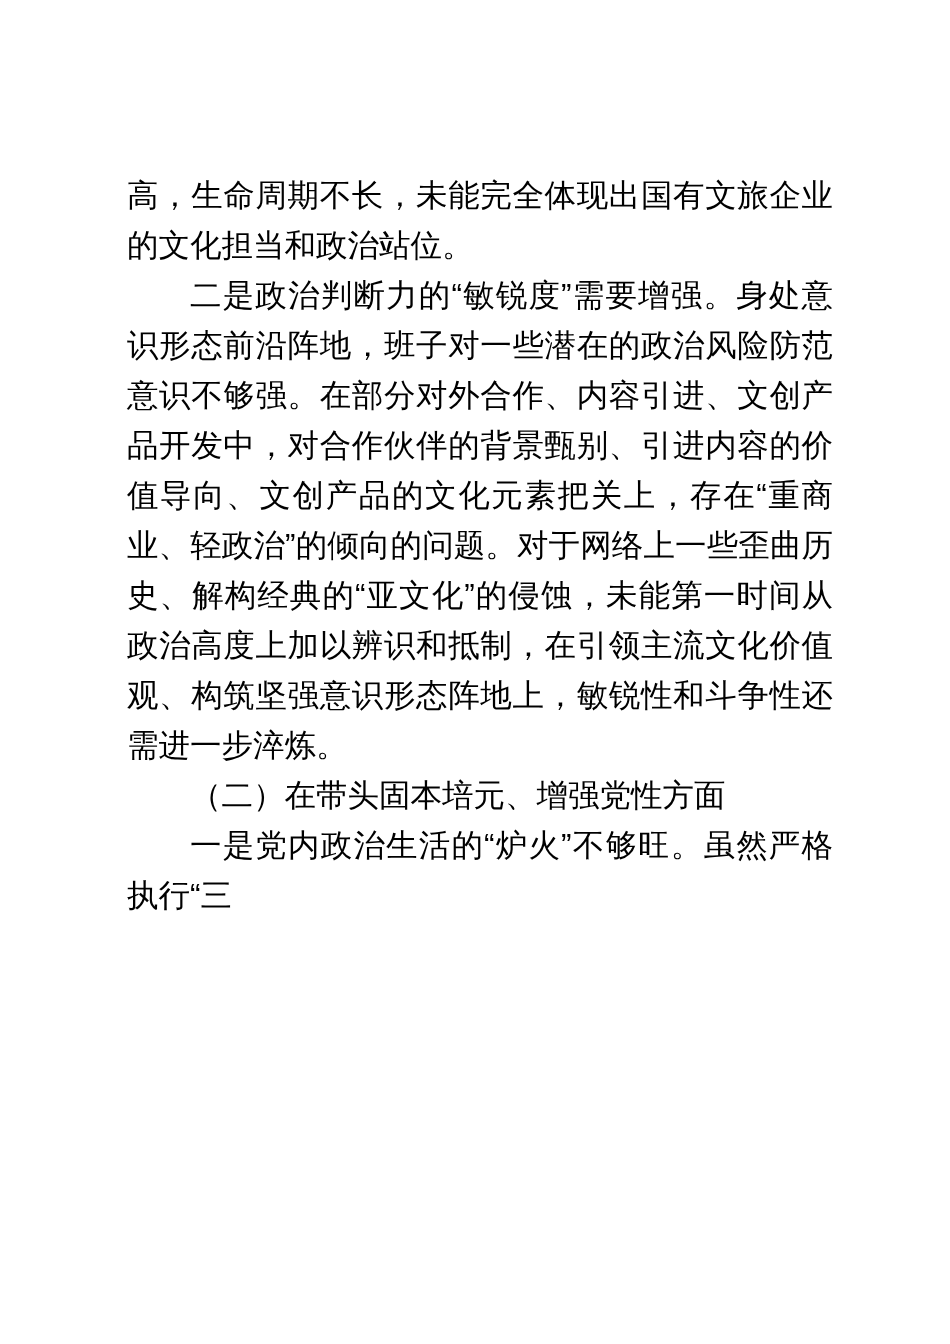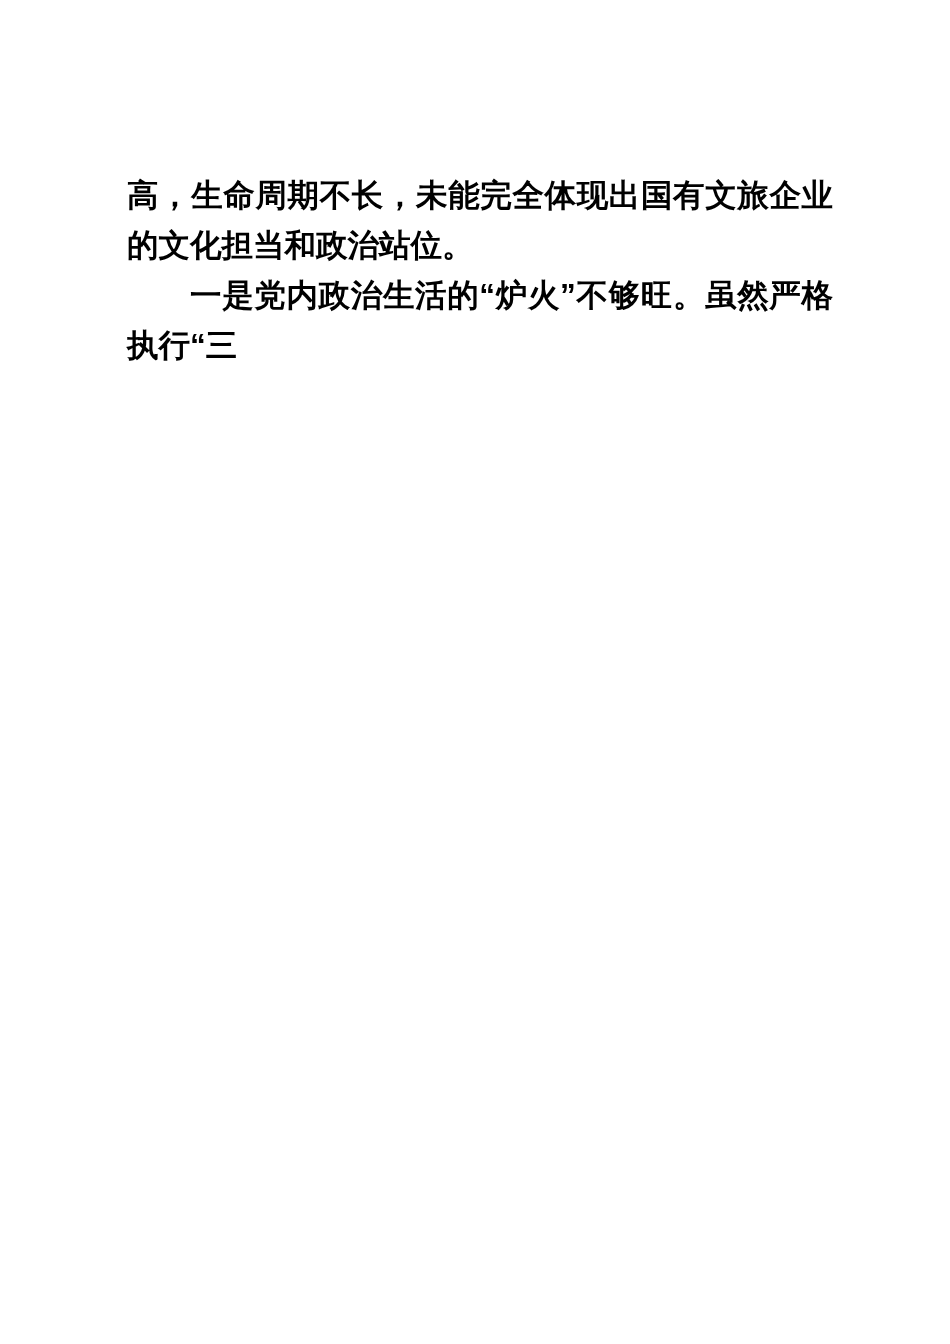--- a/index.html
+++ b/index.html
@@ -24,34 +24,36 @@
   .para {
     font-family: "Liberation Sans", "DejaVu Sans", sans-serif;
     font-size: 31.5px;
     line-height: 50px;
     color: #000000;
     margin: 0;
     text-align: justify;
     text-justify: inter-character;
     text-align-last: left;
     letter-spacing: 0px;
-    font-weight: 700;
+    font-weight: 400;
     -webkit-font-smoothing: antialiased;
   }
   .para.indent {
     text-indent: 2em;
   }
 </style>
 </head>
 <body>
 
 <div class="page">
   <div class="doc-body">
 
     <p class="para">高，生命周期不长，未能完全体现出国有文旅企业的文化担当和政治站位。</p>
 
+    <p class="para indent">二是政治判断力的“敏锐度”需要增强。身处意识形态前沿阵地，班子对一些潜在的政治风险防范意识不够强。在部分对外合作、内容引进、文创产品开发中，对合作伙伴的背景甄别、引进内容的价值导向、文创产品的文化元素把关上，存在“重商业、轻政治”的倾向的问题。对于网络上一些歪曲历史、解构经典的“亚文化”的侵蚀，未能第一时间从政治高度上加以辨识和抵制，在引领主流文化价值观、构筑坚强意识形态阵地上，敏锐性和斗争性还需进一步淬炼。</p>
 
 
+    <p class="para indent">（二）在带头固本培元、增强党性方面</p>
 
     <p class="para indent">一是党内政治生活的“炉火”不够旺。虽然严格执行“三</p>
 
   </div>
 </div>
 
 </body></html>

